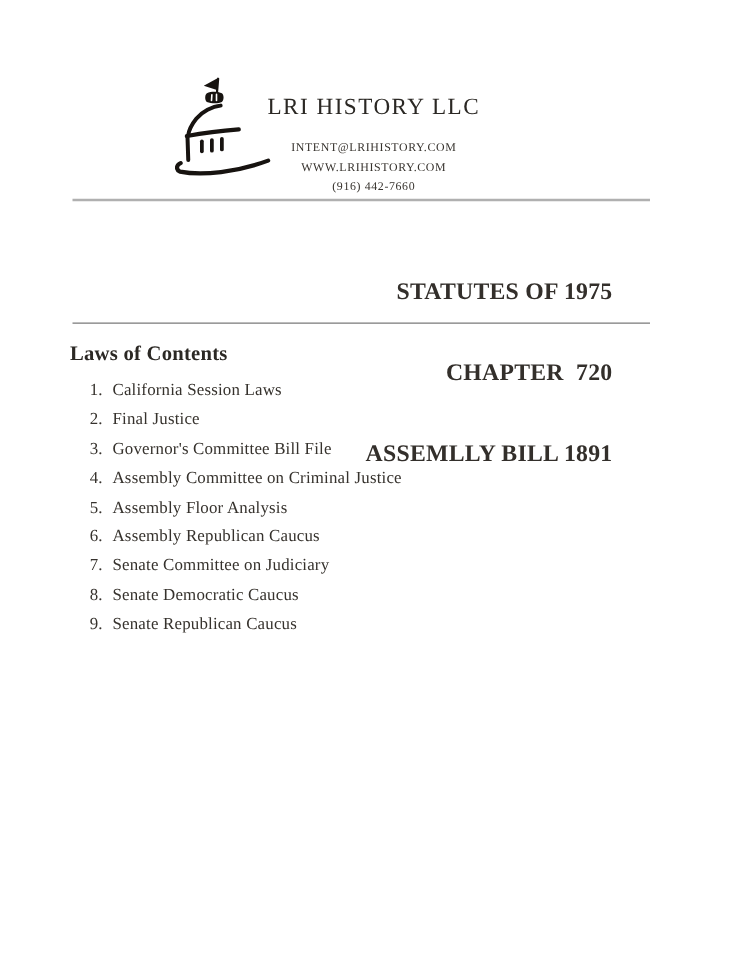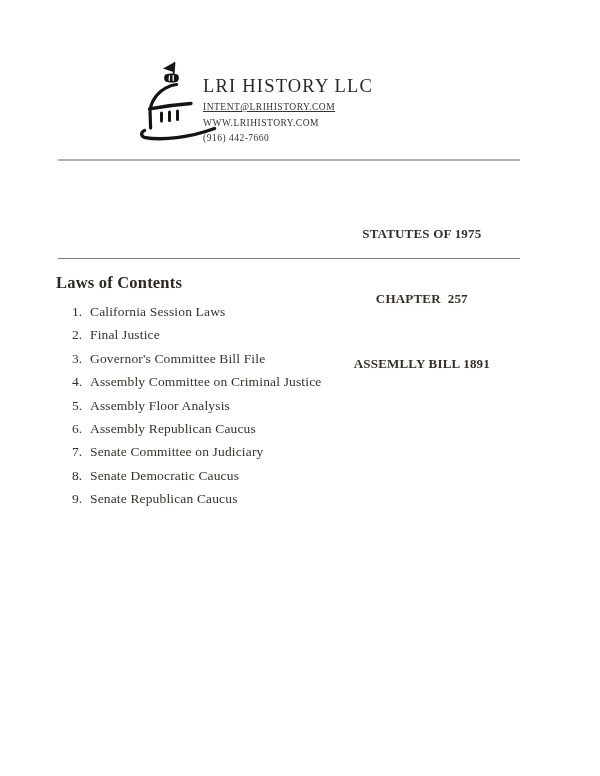--- a/index.html
+++ b/index.html
@@ -23,54 +23,55 @@
     left: 140px;
     top: 60px;
     width: 80px;
     height: 85px;
   }
   .head-text {
     position: absolute;
     left: 203px;
     top: 74px;
     width: 192px;
+    text-align: center;
   }
   .company {
     font-size: 18.5px;
     letter-spacing: 1.2px;
     line-height: 24px;
     white-space: nowrap;
     color: #2b2824;
   }
   .contact {
     font-size: 9.5px;
     letter-spacing: 0.5px;
     line-height: 15.6px;
     color: #36322d;
     white-space: nowrap;
   }
-  .contact.first { margin-top: 2px; text-decoration: underline; }
+  .contact.first { margin-top: 14px; }
 
   
   .rule {
     position: absolute;
     left: 58px;
     width: 462px;
   }
   .rule-top    { top: 159px; height: 2px;  background: #b0b0b0; }
   .rule-bottom { top: 258px; height: 1.4px; background: #7a7a7a; }
 
   
   .reference {
     position: absolute;
     right: 110px;
     top: 180px;
-    text-align: center;
+    text-align: right;
     font-weight: bold;
-    font-size: 13px;
+    font-size: 19px;
     line-height: 21.6px;
     letter-spacing: 0.2px;
     color: #332f2b;
     white-space: pre; 
   }
 
   
   .toc-title {
     position: absolute;
     left: 56px;
@@ -140,21 +141,21 @@
       <div class="contact first">INTENT@LRIHISTORY.COM</div>
       <div class="contact">WWW.LRIHISTORY.COM</div>
       <div class="contact">(916) 442-7660</div>
     </div>
   </div>
 
   <div class="rule rule-top"></div>
 
   <div class="reference">
     <div>STATUTES OF 1975</div>
-    <div>CHAPTER  257</div>
+    <div>CHAPTER  720</div>
     <div>ASSEMLLY BILL 1891</div>
   </div>
 
   <div class="rule rule-bottom"></div>
 
   <h1 class="toc-title">Laws of Contents</h1>
 
   <ol class="toc-list">
 
       <li>

